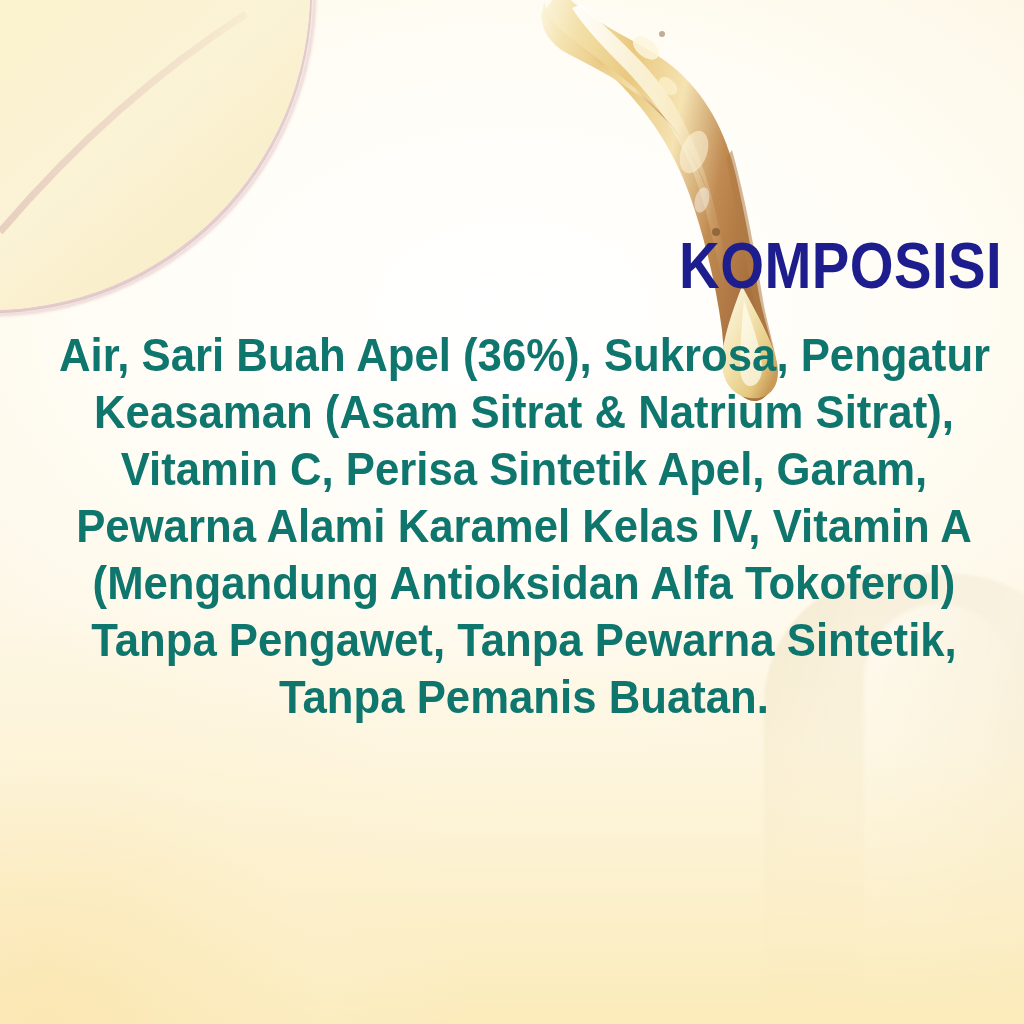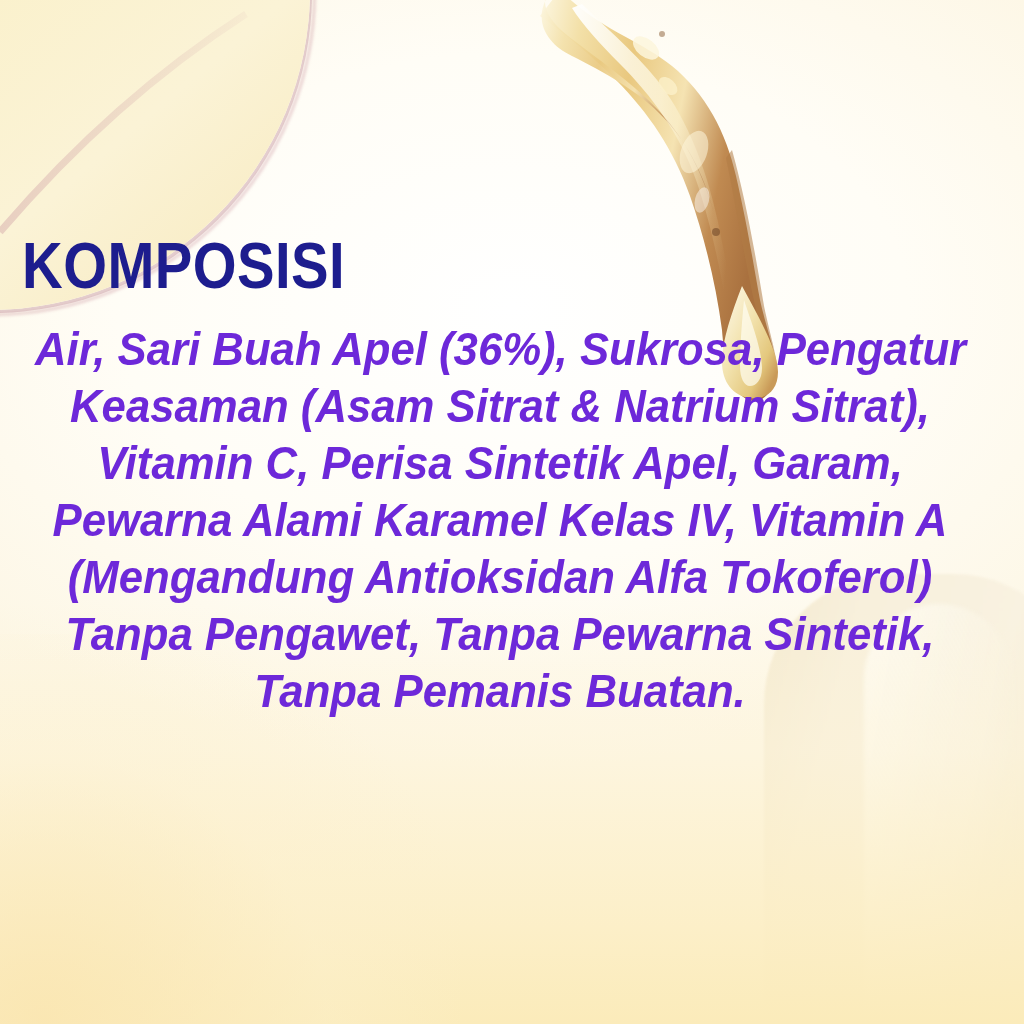--- a/index.html
+++ b/index.html
@@ -117,44 +117,43 @@
   
 
   .content {
     position: absolute;
     left: 0;
     top: 0;
     width: 1024px;
     height: 1024px;
     display: flex;
     flex-direction: column;
-    align-items: flex-start;
+    align-items: flex-end;
   }
 
   .heading {
     margin-top: 234px;
     font-size: 64px;
     font-weight: 700;
     letter-spacing: 0.5px;
     line-height: 1;
     color: #1d1d8e;
     transform: scaleX(0.88);
     transform-origin: center;
     white-space: nowrap;
   }
 
   .ingredients {
-    margin-top: 22px;
+    margin-top: 28px;
     width: 1000px;
     text-align: center;
-    color: #6d28d9;
+    color: #0f766e;
     font-size: 47px;
     font-weight: 700;
     line-height: 57px;
-    font-style: italic;
   }
 
   .ingredients .ln {
     display: block;
     transform: scaleX(0.93);
     transform-origin: center;
     white-space: nowrap;
   }
 </style>
 </head>

